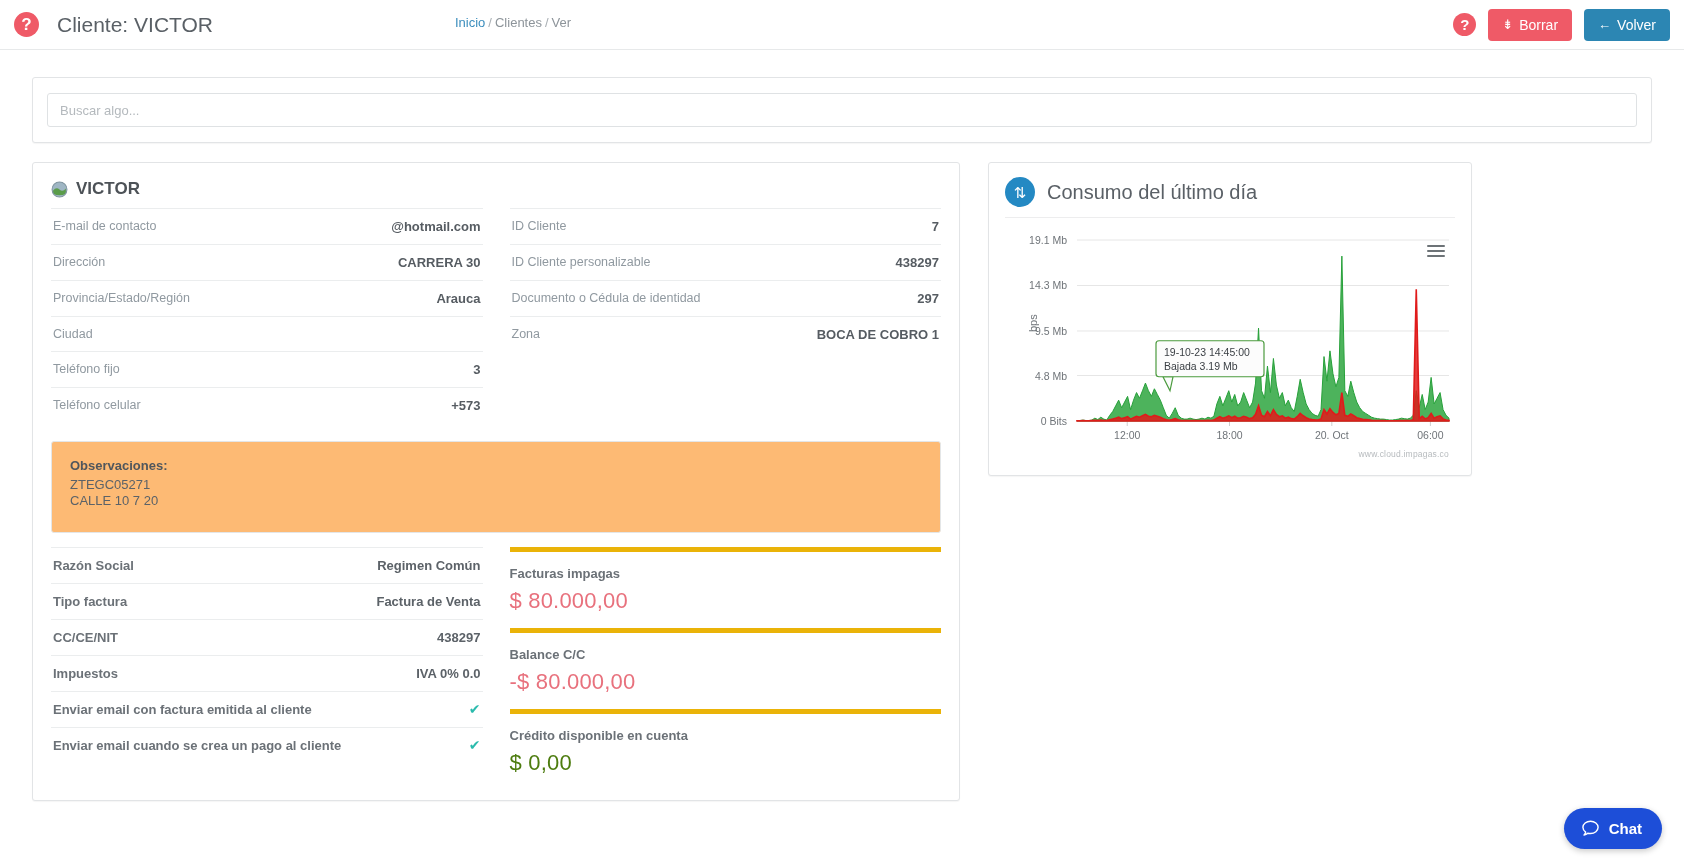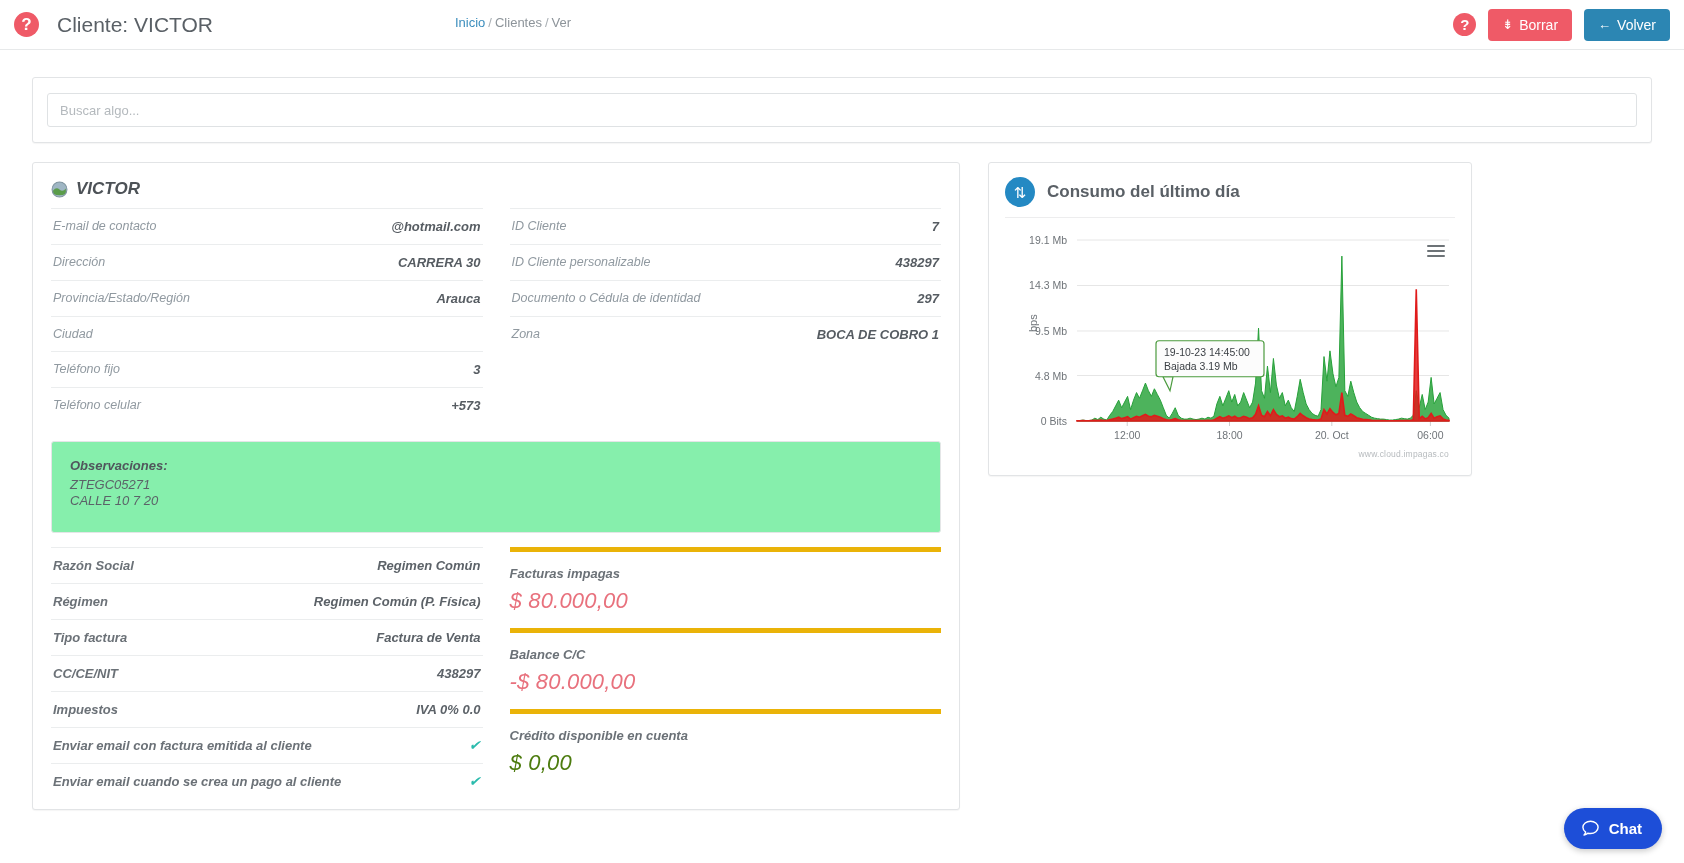--- a/index.html
+++ b/index.html
@@ -101,21 +101,21 @@
     gap: 28px;
     padding: 19px 32px 0 32px;
     align-items: flex-start;
   }
   .card {
     background: #fff;
     border: 1px solid #e2e4e6;
     border-radius: 3px;
     box-shadow: 0 1px 1px rgba(0,0,0,.04);
   }
-  .card-left { width: 928px; padding: 16px 18px 10px 18px; font-style: italic; }
+  .card-left { width: 928px; padding: 16px 18px 10px 18px; }
   .card-right { width: 484px; padding: 14px 16px 18px 16px; }
 
   
   .client-head {
     display: flex;
     align-items: center;
     gap: 8px;
     font-size: 17px;
     font-weight: bold;
     color: #4d5257;
@@ -134,21 +134,21 @@
     padding: 10px 2px 10px 2px;
     min-height: 33px;
     gap: 12px;
   }
   .frow .lbl { font-size: 12.5px; color: #9099a0; white-space: nowrap; }
   .frow .val { font-size: 13px; color: #565c62; font-weight: bold; text-align: right; }
 
   
   .obs {
     margin-top: 18px;
-    background: #86efac;
+    background: #fdba74;
     border: 1px solid #e4e6e7;
     border-radius: 3px;
     padding: 16px 18px 22px 18px;
     font-size: 13px;
     line-height: 1.28;
     color: #5b6268;
   }
   .obs .obs-title { font-weight: bold; color: #50565c; margin-bottom: 2px; }
   .obs .obs-line { color: #5b6268; }
 
@@ -178,21 +178,21 @@
     padding-bottom: 10px;
     border-bottom: 1px solid #ededee;
   }
   .chart-icon {
     width: 30px; height: 30px; border-radius: 50%;
     background: #2489c3; color: #fff;
     display: flex; align-items: center; justify-content: center;
     font-size: 15px; line-height: 1;
     flex: 0 0 auto;
   }
-  .chart-title { font-size: 17px; color: #5a6066; font-weight: bold; }
+  .chart-title { font-size: 20px; color: #5a6066; }
   .chart-area { position: relative; height: 233px; margin-top: 6px; }
   .hamburger {
     position: absolute; right: 10px; top: 18px;
     width: 18px; cursor: pointer;
   }
   .hamburger span {
     display: block; height: 2px; background: #6d7377; margin: 3px 0; border-radius: 1px;
   }
   .axis-label-y {
     position: absolute;
@@ -318,24 +318,20 @@
       <div class="obs-line">ZTEGC05271</div>
       <div class="obs-line">CALLE 10 7 20</div>
     </div>
 
     <div class="lower">
 
       <div class="col">
         <div class="frow bold">
           <span class="lbl">Razón Social</span>
           <span class="val">Regimen Común</span>
-        </div>
-        <div class="frow bold">
-          <span class="lbl">Régimen</span>
-          <span class="val">Regimen Común (P. Física)</span>
         </div>
         <div class="frow bold">
           <span class="lbl">Tipo factura</span>
           <span class="val">Factura de Venta</span>
         </div>
         <div class="frow bold">
           <span class="lbl">CC/CE/NIT</span>
           <span class="val">438297</span>
         </div>
         <div class="frow bold">

